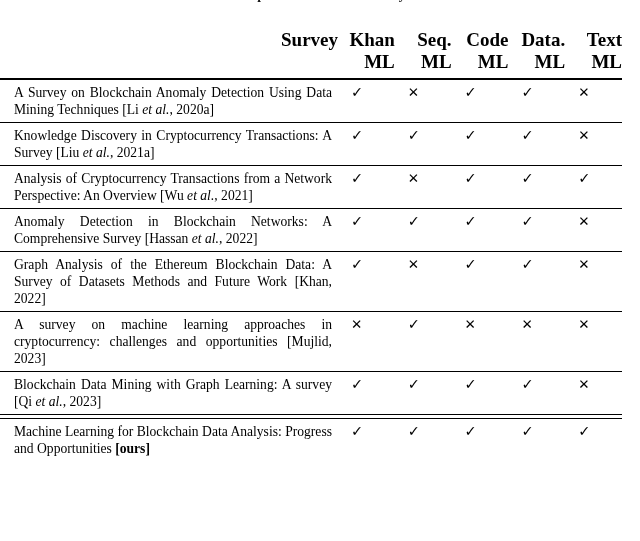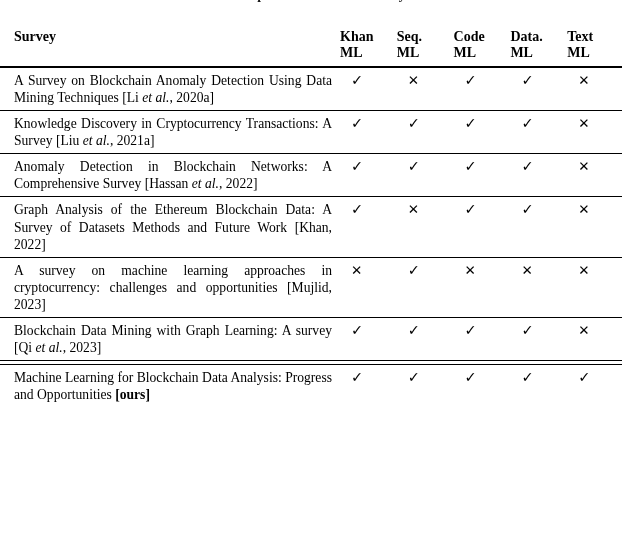--- a/index.html
+++ b/index.html
@@ -47,25 +47,25 @@
     width: 622px;
     border-collapse: collapse;
     table-layout: fixed;
   }
 
   table.survey-table col.c-survey { width: 338px; }
   table.survey-table col.c-mark   { width: 56.8px; }
 
   thead th {
     font-weight: bold;
-    font-size: 14px;
+    font-size: 19px;
     line-height: 1.15;
     padding: 0 0 5px 0;
     vertical-align: top;
-    text-align: left;
+    text-align: right;
     border: none;
   }
   thead th.h-survey {
     padding-left: 14px;
     padding-top: 8px;
   }
   thead th.h-mark {
     padding-top: 8px;
     padding-left: 2px;
     white-space: pre-line;
@@ -177,20 +177,28 @@
         </tr>
         <tr>
           <td class="t-survey">Knowledge Discovery in Cryptocurrency Transactions: A Survey [Liu <em class="it">et al.</em>, 2021a]</td>
           <td class="t-mark"><span class="mark-check">✓</span></td>
           <td class="t-mark"><span class="mark-check">✓</span></td>
           <td class="t-mark"><span class="mark-check">✓</span></td>
           <td class="t-mark"><span class="mark-check">✓</span></td>
           <td class="t-mark"><span class="mark-cross">✕</span></td>
         </tr>
         <tr>
+          <td class="t-survey">Analysis of Cryptocurrency Transactions from a Network Perspective: An Overview [Wu <em class="it">et al.</em>, 2021]</td>
+          <td class="t-mark"><span class="mark-check">✓</span></td>
+          <td class="t-mark"><span class="mark-cross">✕</span></td>
+          <td class="t-mark"><span class="mark-check">✓</span></td>
+          <td class="t-mark"><span class="mark-check">✓</span></td>
+          <td class="t-mark"><span class="mark-check">✓</span></td>
+        </tr>
+        <tr>
           <td class="t-survey">Anomaly Detection in Blockchain Networks: A Comprehensive Survey [Hassan <em class="it">et al.</em>, 2022]</td>
           <td class="t-mark"><span class="mark-check">✓</span></td>
           <td class="t-mark"><span class="mark-check">✓</span></td>
           <td class="t-mark"><span class="mark-check">✓</span></td>
           <td class="t-mark"><span class="mark-check">✓</span></td>
           <td class="t-mark"><span class="mark-cross">✕</span></td>
         </tr>
         <tr>
           <td class="t-survey">Graph Analysis of the Ethereum Blockchain Data: A Survey of Datasets Methods and Future Work [Khan, 2022]</td>
           <td class="t-mark"><span class="mark-check">✓</span></td>

